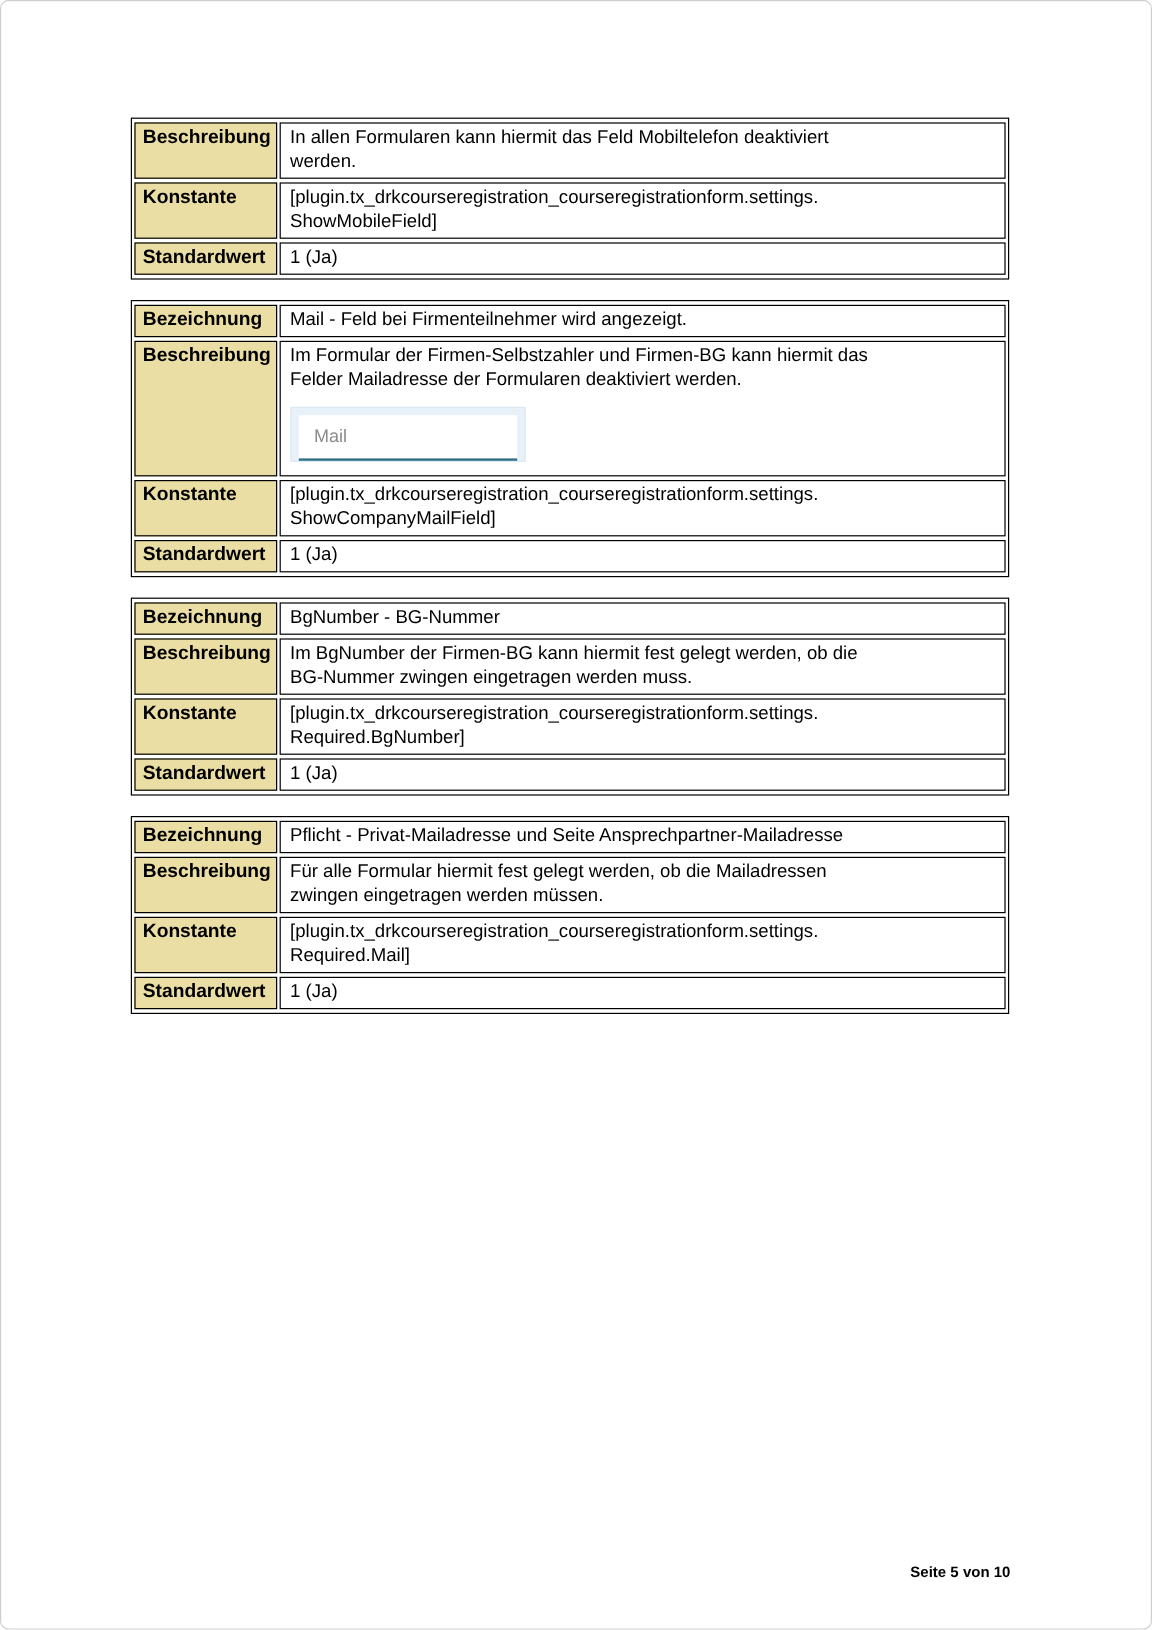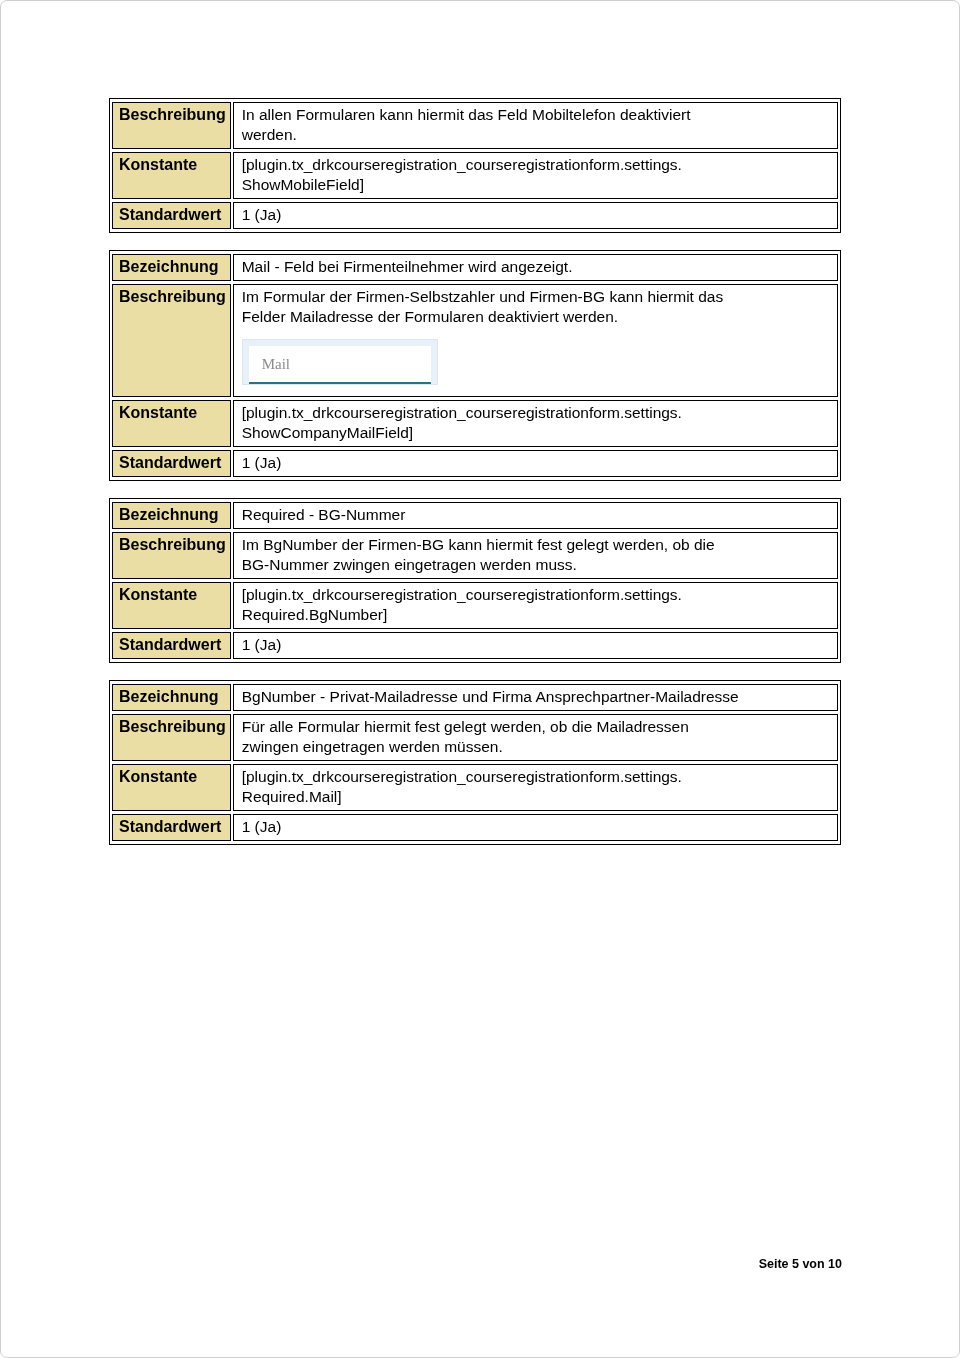--- a/index.html
+++ b/index.html
@@ -57,25 +57,24 @@
   }
   .mail-input-inner {
     background: #ffffff;
     border-bottom: 2px solid #2d6f85;
     height: 38px;
     display: flex;
     align-items: center;
     padding-left: 13px;
     color: #8b8b8b;
     font-size: 15px;
-    font-family: Liberation Serif, serif;
   }
   .footer {
     position: absolute;
-    top: 1256px;
+    top: 1302px;
     right: 117px;
     font-size: 12.5px;
     font-weight: bold;
     color: #000000;
   }
 </style>
 </head>
 <body>
 
 <div class="page">
@@ -140,21 +139,21 @@
             </td>
         </tr>
       </tbody>
     </table>
 
     <table class="ctable">
       <tbody>
         <tr>
           <td class="label-cell">Bezeichnung</td>
           <td class="value-cell">
-              <span class="val">Required - BG-Nummer</span>
+              <span class="val">BgNumber - BG-Nummer</span>
             </td>
         </tr>
         <tr>
           <td class="label-cell">Beschreibung</td>
           <td class="value-cell">
               <span class="val">Im BgNumber der Firmen-BG kann hiermit fest gelegt werden, ob die
 BG-Nummer zwingen eingetragen werden muss.</span>
             </td>
         </tr>
         <tr>
@@ -171,21 +170,21 @@
             </td>
         </tr>
       </tbody>
     </table>
 
     <table class="ctable">
       <tbody>
         <tr>
           <td class="label-cell">Bezeichnung</td>
           <td class="value-cell">
-              <span class="val">BgNumber - Privat-Mailadresse und Firma Ansprechpartner-Mailadresse</span>
+              <span class="val">Pflicht - Privat-Mailadresse und Seite Ansprechpartner-Mailadresse</span>
             </td>
         </tr>
         <tr>
           <td class="label-cell">Beschreibung</td>
           <td class="value-cell">
               <span class="val">Für alle Formular hiermit fest gelegt werden, ob die Mailadressen
 zwingen eingetragen werden müssen.</span>
             </td>
         </tr>
         <tr>

